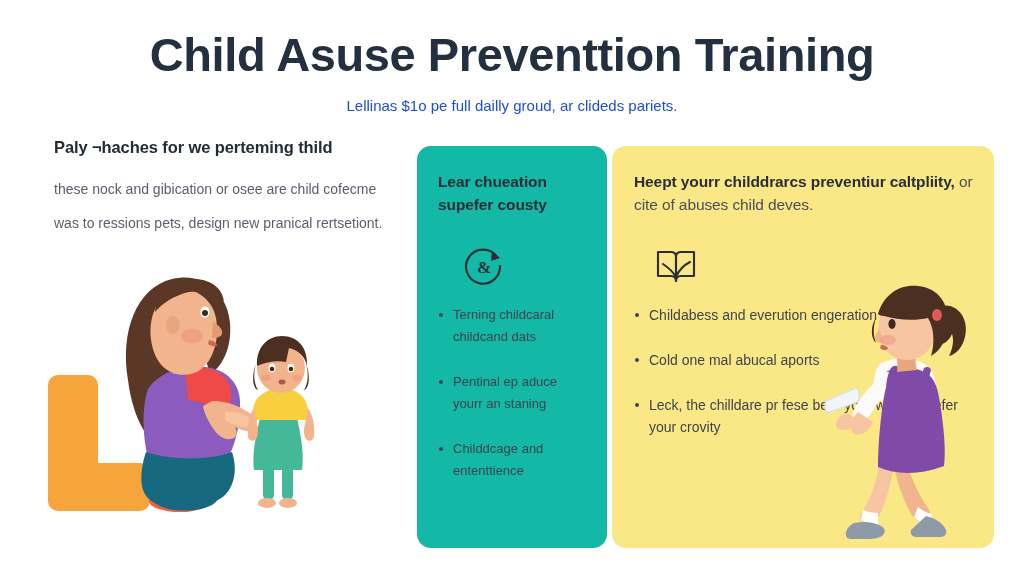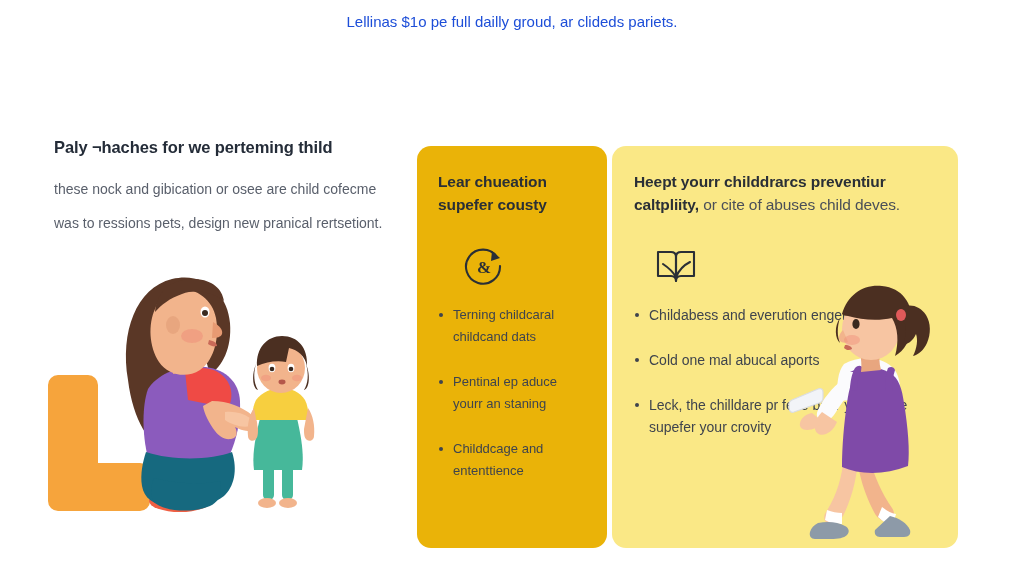--- a/index.html
+++ b/index.html
@@ -79,26 +79,26 @@
     position: absolute;
     top: 146px;
     height: 402px;
     border-radius: 14px;
     box-sizing: border-box;
     overflow: hidden;
   }
   .card-peach {
     left: 417px;
     width: 190px;
-    background: #eab308;
+    background: #14b8a6;
     padding: 24px 17px 0 21px;
   }
   .card-yellow {
     left: 612px;
-    width: 346px;
+    width: 382px;
     background: #fae886;
     padding: 24px 17px 0 22px;
   }
   .card-heading {
     margin: 0;
     font-size: 15.5px;
     line-height: 23px;
     font-weight: bold;
     color: #2a2f36;
     letter-spacing: -0.1px;
@@ -147,20 +147,21 @@
     right: 6px;
     bottom: 0;
     width: 170px;
     height: 264px;
   }
 </style>
 </head>
 <body>
 
 <div class="header">
+  <h1 class="page-title">Child Asuse Preventtion Training</h1>
   <p class="page-subtitle">Lellinas $1o pe full dailly groud, ar clideds pariets.</p>
 </div>
 
 <div class="left-col">
   <h2 class="left-heading">Paly ¬haches for we perteming thild</h2>
   <p class="left-body">these nock and gibication or osee are child cofecme was to ressions pets, design new pranical rertsetiont.</p>
 
   <div class="left-art">
     <svg viewBox="0 0 300 272" width="300" height="272" xmlns="http://www.w3.org/2000/svg">
 

